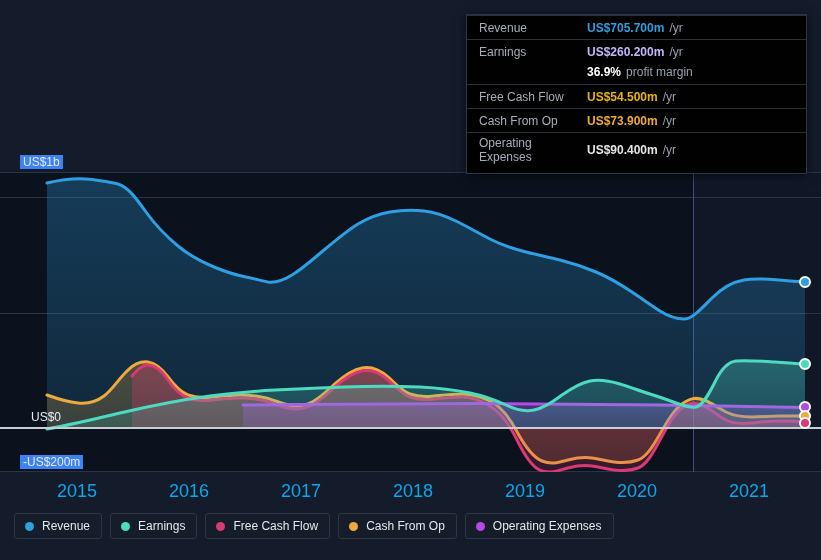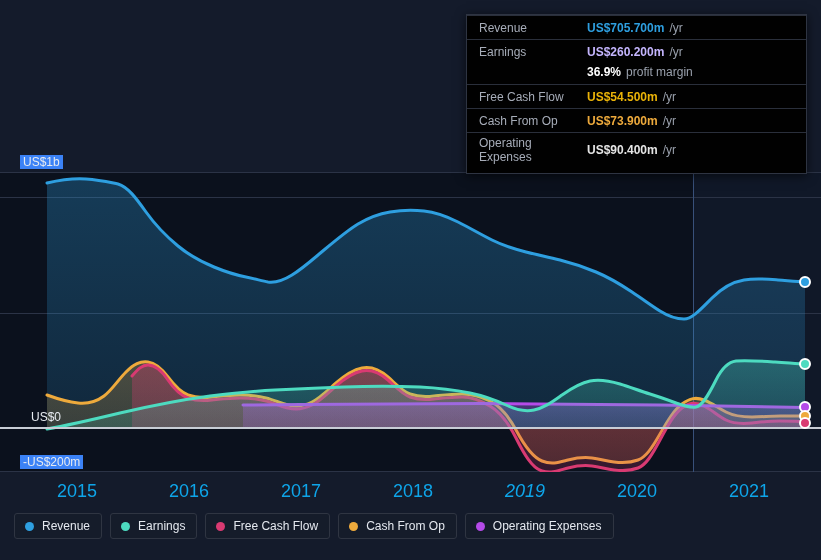--- a/index.html
+++ b/index.html
@@ -260,21 +260,21 @@
   </div>
 
   <div class="ylabel" style="left:20px;top:155px;">US$1b</div>
   <div class="ylabel zero" style="left:28px;top:410px;">US$0</div>
   <div class="ylabel" style="left:20px;top:455px;text-align:center;">-US$200m</div>
 
   <div class="xlabel" style="left:77px;">2015</div>
   <div class="xlabel" style="left:189px;">2016</div>
   <div class="xlabel" style="left:301px;">2017</div>
   <div class="xlabel" style="left:413px;">2018</div>
-  <div class="xlabel" style="left:525px;font-style:italic;">2019</div>
+  <div class="xlabel" style="left:525px;">2019</div>
   <div class="xlabel" style="left:637px;">2020</div>
   <div class="xlabel" style="left:749px;">2021</div>
 
   <div class="tooltip">
 
     <div class="tt-row">
       <span class="tt-key">Revenue</span>
       <span class="tt-val" style="color:#2e9fe0">US$705.700m</span>
       <span class="tt-unit">/yr</span>
     </div>

